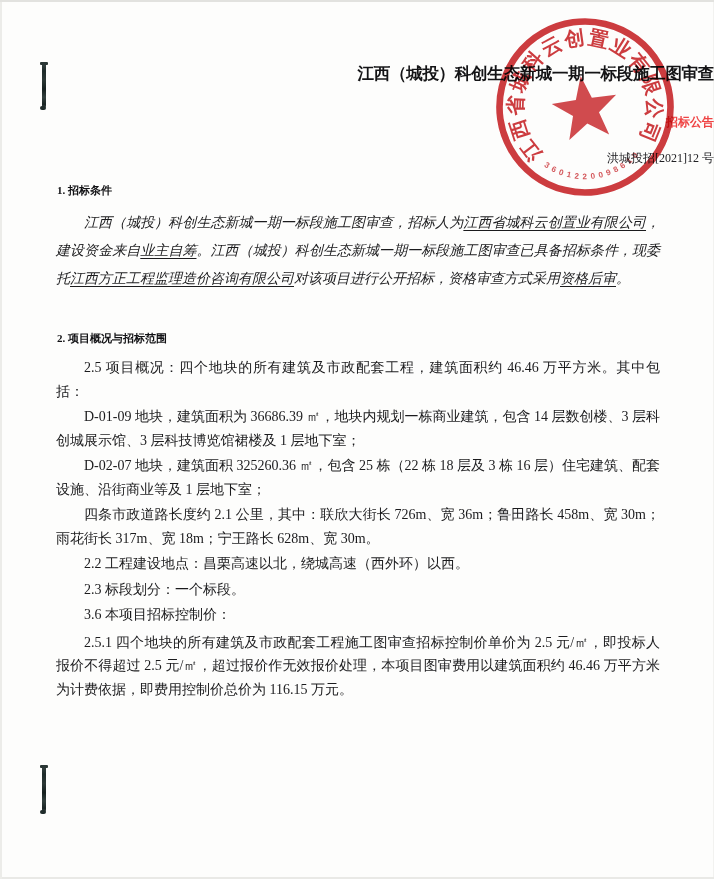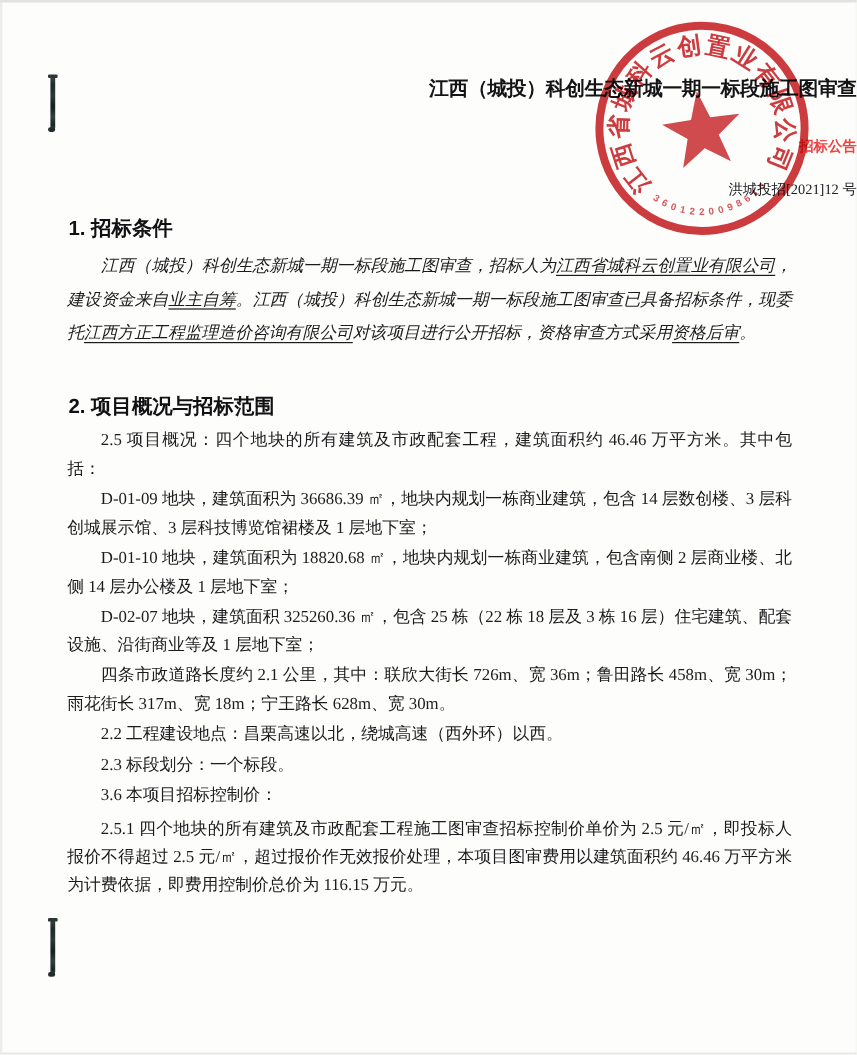--- a/index.html
+++ b/index.html
@@ -48,22 +48,22 @@
 
   
   main {
     margin: 13px 54px 0 56px;
     width: 604px;
     font-size: 14px;
     line-height: 23.5px;
     text-align: justify;
   }
   .sec-heading {
-    font-family: Liberation Sans, sans-serif;
-    font-size: 17px;
+    font-family: Liberation Serif, serif;
+    font-size: 11px;
     line-height: 19px;
     font-weight: 700;
     color: #111114;
     margin: 0 0 9px 1px;
   }
   .sec-heading.second { margin-top: 36px; margin-bottom: 8px; }
   main p {
     margin: 0 0 2px 0;
     text-indent: 2em;
   }
@@ -166,21 +166,20 @@
   </header>
 
   <main>
 
     <h3 class="sec-heading">1. 招标条件</h3>
     <p class="lead-para"><span>江西（城投）科创生态新城一期一标段施工图审查，招标人为</span><span class="u">江西省城科云创置业有限公司</span><span>，建设资金来自</span><span class="u">业主自筹</span><span>。江西（城投）科创生态新城一期一标段施工图审查已具备招标条件，现委托</span><span class="u">江西方正工程监理造价咨询有限公司</span><span>对该项目进行公开招标，资格审查方式采用</span><span class="u">资格后审</span><span>。</span></p>
 
     <h3 class="sec-heading second">2. 项目概况与招标范围</h3>
     <p>2.5 项目概况：四个地块的所有建筑及市政配套工程，建筑面积约 46.46 万平方米。其中包括：</p>
     <p>D-01-09 地块，建筑面积为 36686.39 ㎡，地块内规划一栋商业建筑，包含 14 层数创楼、3 层科创城展示馆、3 层科技博览馆裙楼及 1 层地下室；</p>
-    <p>D-01-10 地块，建筑面积为 18820.68 ㎡，地块内规划一栋商业建筑，包含南侧 2 层商业楼、北侧 14 层办公楼及 1 层地下室；</p>
     <p>D-02-07 地块，建筑面积 325260.36 ㎡，包含 25 栋（22 栋 18 层及 3 栋 16 层）住宅建筑、配套设施、沿街商业等及 1 层地下室；</p>
     <p>四条市政道路长度约 2.1 公里，其中：联欣大街长 726m、宽 36m；鲁田路长 458m、宽 30m；雨花街长 317m、宽 18m；宁王路长 628m、宽 30m。</p>
     <p>2.2 工程建设地点：昌栗高速以北，绕城高速（西外环）以西。</p>
     <p>2.3 标段划分：一个标段。</p>
     <p>3.6 本项目招标控制价：</p>
     <p class="gap-sm">2.5.1 四个地块的所有建筑及市政配套工程施工图审查招标控制价单价为 2.5 元/㎡，即投标人报价不得超过 2.5 元/㎡，超过报价作无效报价处理，本项目图审费用以建筑面积约 46.46 万平方米为计费依据，即费用控制价总价为 116.15 万元。</p>
 
   </main>
 </div>
 

